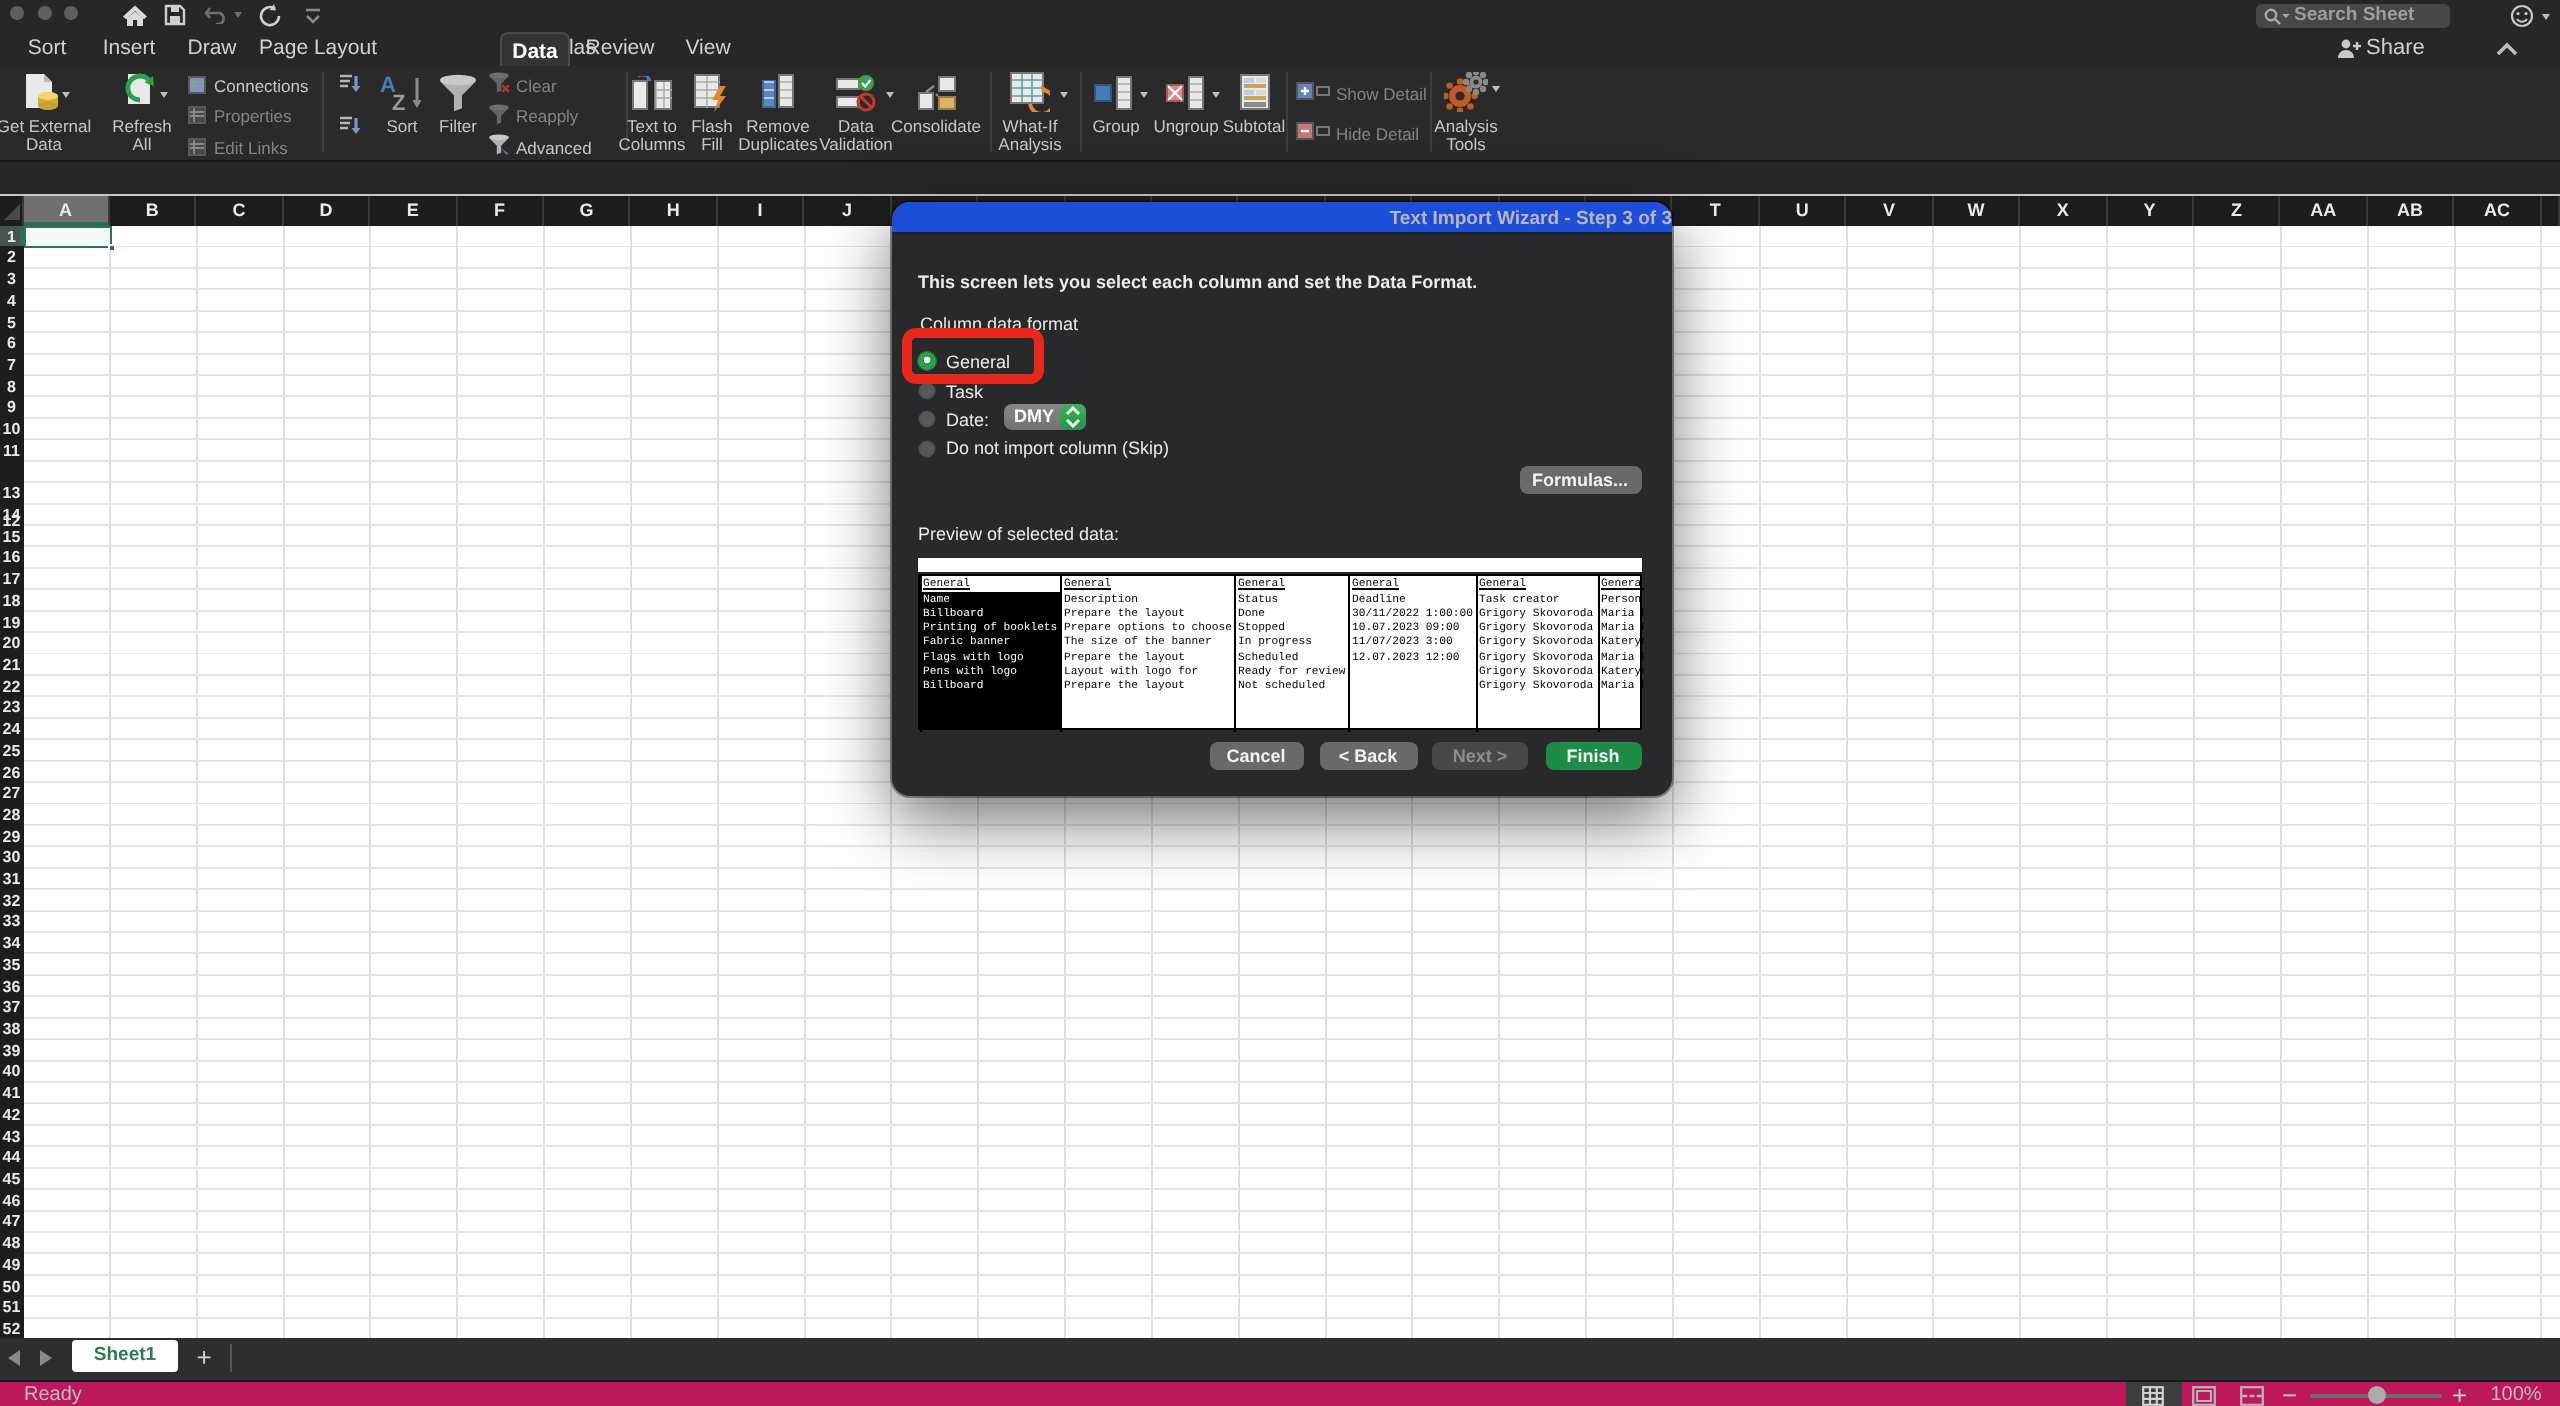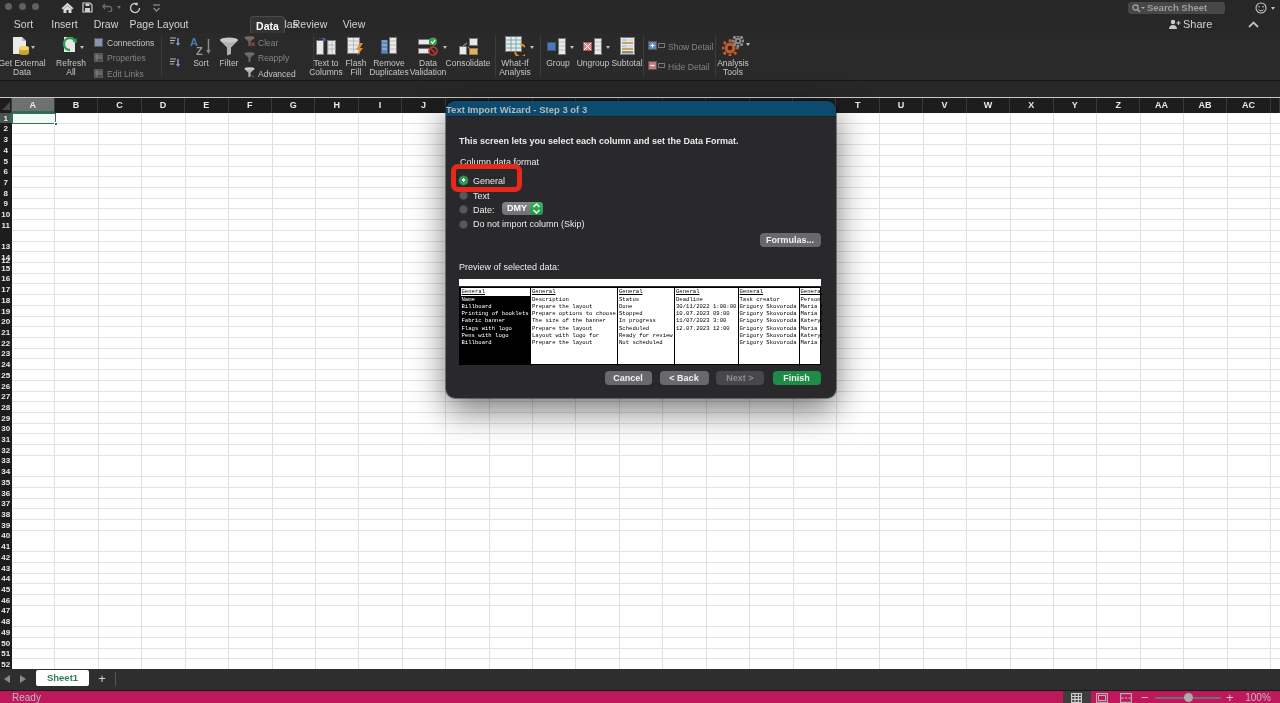--- a/index.html
+++ b/index.html
@@ -26,22 +26,22 @@
   
   #colhead{left:0;top:98px;width:1280px;height:14.5px;background:#1d1d1d;}
   .ch{top:0;height:14.5px;line-height:15px;text-align:center;color:#eaeaea;font-size:9px;font-weight:bold;border-right:1px solid #3a3a3a;}
   #rowhead{left:0;top:112.5px;width:11.5px;height:557px;background:#1d1d1d;}
   .rh{left:0;width:11.5px;text-align:center;color:#eaeaea;font-size:8px;font-weight:bold;}
   #grid{left:11.5px;top:112.5px;width:1268.5px;height:557px;background:#fff;
     background-image:repeating-linear-gradient(to bottom,transparent 0px,transparent 9.75px,#e4e4e4 9.75px,#e4e4e4 10.712px),
                      repeating-linear-gradient(to right,transparent 0px,transparent 42.42px,#e0e0e0 42.42px,#e0e0e0 43.42px);}
   
   #dlg{left:446px;top:101px;width:390px;height:297px;background:#29292b;border-radius:9px;box-shadow:0 12px 34px rgba(0,0,0,.55),0 0 0 1px rgba(0,0,0,.35);}
-  #dlgtitle{left:0;top:0;width:100%;height:16px;background:#0c4a6e;border-radius:9px 9px 0 0;border-bottom:1px solid #222;
-    text-align:left;color:#b7b7b7;font-size:9.5px;font-weight:bold;line-height:17px;}
+  #dlgtitle{left:0;top:0;width:100%;height:16px;background:#1d4ed8;border-radius:9px 9px 0 0;border-bottom:1px solid #222;
+    text-align:right;color:#b7b7b7;font-size:9.5px;font-weight:bold;line-height:17px;}
   .dtxt{position:absolute;color:#ebebeb;font-size:9px;white-space:nowrap;}
   .radio{position:absolute;width:9px;height:9px;border-radius:50%;background:#58585a;box-shadow:inset 0 0 1px #000;}
   .btn{position:absolute;height:14px;border-radius:4px;background:#69696b;color:#f2f2f2;font-size:9px;font-weight:bold;text-align:center;line-height:14px;}
   #pvtable{left:12.5px;top:186px;width:362px;height:78px;background:#fff;color:#000;font-family:"Liberation Mono",monospace;font-size:5.6px;line-height:7.3px;}
   .pvcol{position:absolute;top:0;height:78px;border-left:1px solid #000;overflow:hidden;}
   .pvhead{display:block;height:7px;text-decoration:underline;padding-left:1px;white-space:pre;}
   .pvrow{display:block;height:7.3px;padding-left:1px;white-space:pre;}
   #redbox{left:450.5px;top:163.5px;width:71.5px;height:28px;border:5px solid #e7281c;border-radius:7px;background:transparent;}
   
   #sheetbar{left:0;top:669px;width:1280px;height:21px;background:#2e2e2e;}
@@ -406,21 +406,21 @@
   <div class="abs" style="left:11.5px;top:112.5px;width:44px;height:11.5px;background:#f2faf6;border:1.5px solid #356d59;"></div>
     <div class="abs" style="left:53.5px;top:121.5px;width:4px;height:4px;background:#356d59;border:1px solid #fff;"></div>
 
   <div class="abs" id="dlg">
       <div class="abs" id="dlgtitle">Text Import Wizard - Step 3 of 3</div>
 <div class="dtxt" style="left:13px;top:35px;font-weight:bold;">This screen lets you select each column and set the Data Format.</div>
 <div class="dtxt" style="left:14px;top:56px;">Column data format</div>
 <div class="radio" style="left:12.5px;top:75px;background:radial-gradient(circle at 50% 45%,#fff 0 1.6px,#2f9e52 1.7px 100%);box-shadow:0 0 0 0.5px #1d7a3a;"></div>
 <div class="dtxt" style="left:27px;top:75px;">General</div>
 <div class="radio" style="left:12.5px;top:89.5px;"></div>
-<div class="dtxt" style="left:27px;top:89.5px;">Text</div>
+<div class="dtxt" style="left:27px;top:89.5px;">Task</div>
 <div class="radio" style="left:12.5px;top:103.5px;"></div>
 <div class="dtxt" style="left:27px;top:103.5px;">Date:</div>
 <div class="abs" style="left:56px;top:100.5px;width:41px;height:13.5px;border-radius:4px;background:linear-gradient(#87878a,#707073);"></div>
 <div class="abs" style="left:56px;top:100.5px;width:30px;height:13.5px;color:#fff;font-size:9px;font-weight:bold;text-align:center;line-height:13.5px;">DMY</div>
 <div class="abs" style="left:84px;top:100.5px;width:13px;height:13.5px;border-radius:3.5px;background:linear-gradient(#3cb25c,#27914a);"></div>
 <svg style="position:absolute;left:86px;top:102px;" width="9" height="11" viewBox="0 0 9 11">
         <path d="M1.5 4L4.5 1l3 3" stroke="#eafff0" stroke-width="1.5" fill="none"></path>
         <path d="M1.5 7l3 3 3-3" stroke="#eafff0" stroke-width="1.5" fill="none"></path>
       </svg>
 <div class="radio" style="left:12.5px;top:118.5px;"></div>

